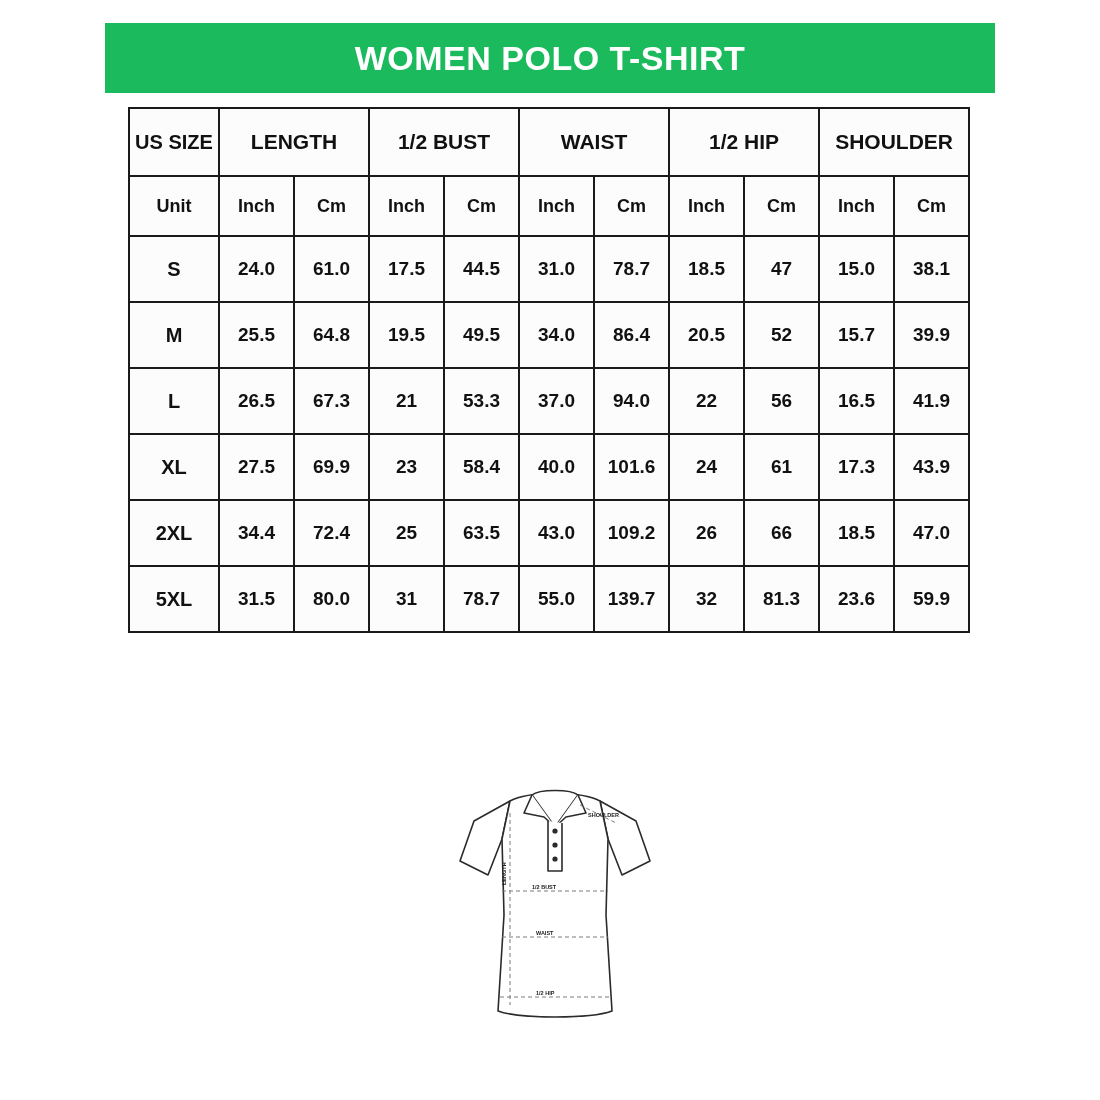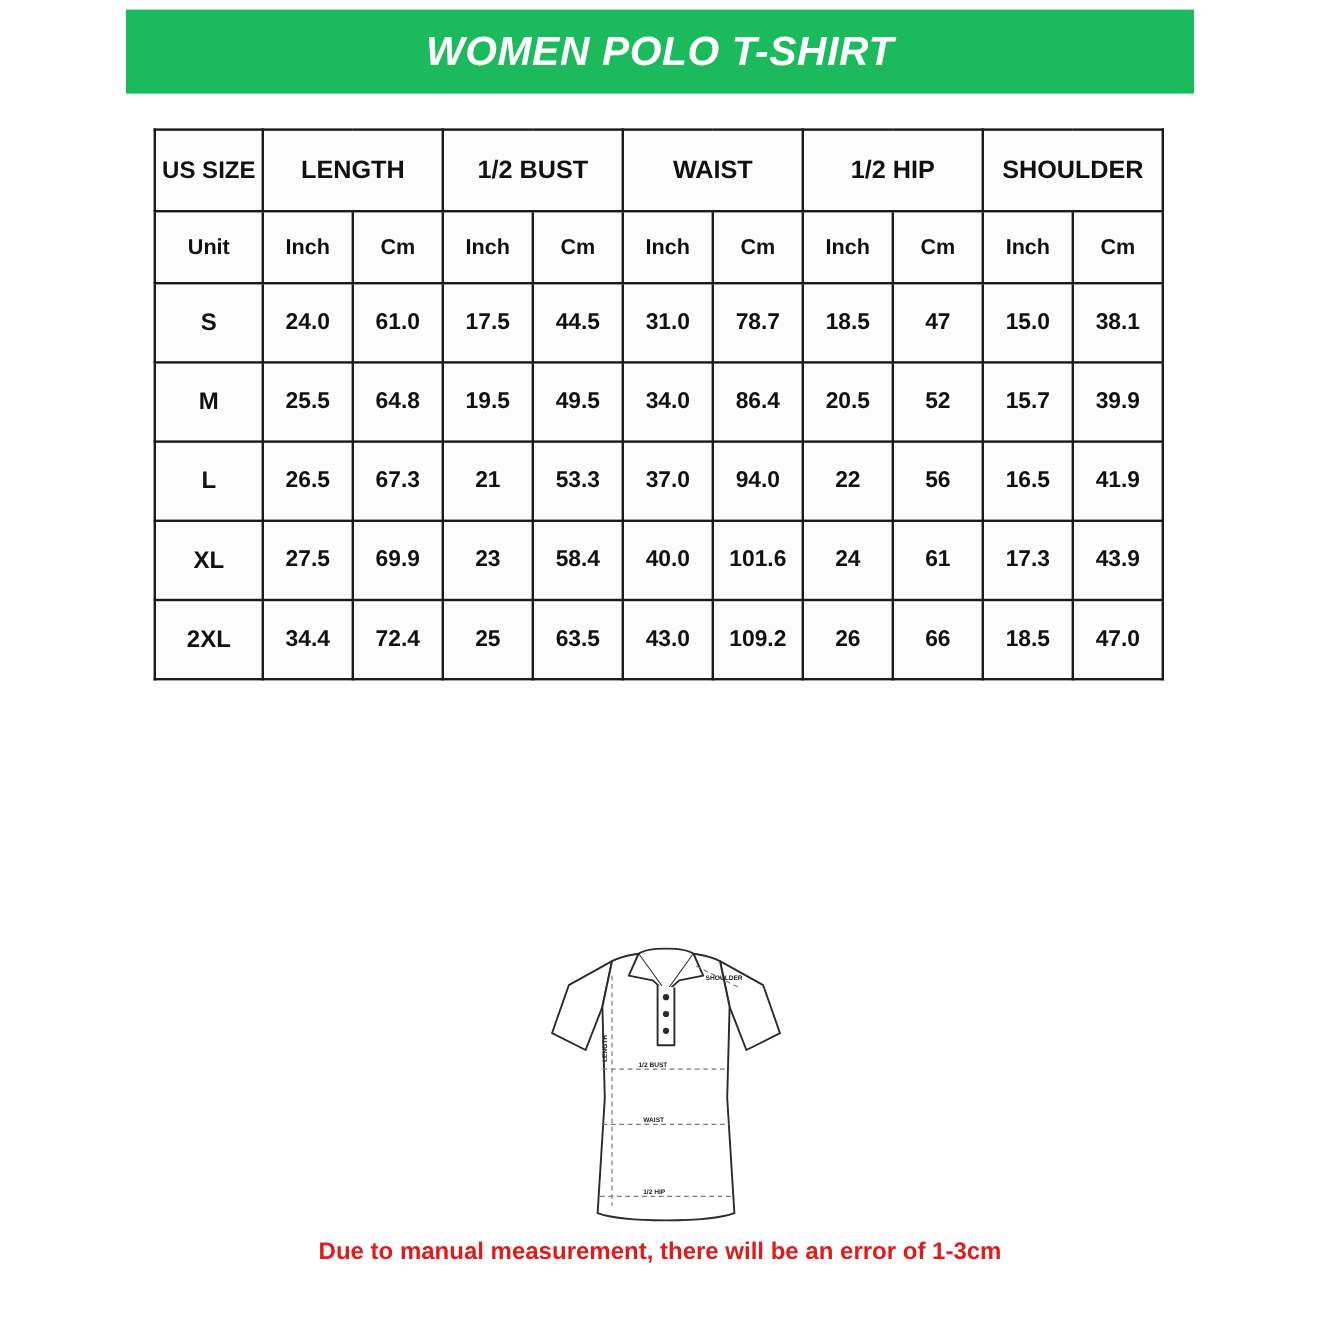--- a/index.html
+++ b/index.html
@@ -18,28 +18,27 @@
     position: relative;
     width: 1100px;
     height: 1100px;
     background: #ffffff;
   }
 
   
   .banner {
     position: absolute;
     left: 105px;
-    top: 8px;
+    top: 23px;
     width: 890px;
     height: 70px;
     background: #1bbb5d;
     display: flex;
     align-items: center;
     justify-content: center;
-    font-style: italic;
   }
   .banner-title {
     color: #ffffff;
     font-size: 34px;
     font-weight: bold;
     letter-spacing: 0.5px;
     white-space: nowrap;
   }
 
   
@@ -217,20 +216,33 @@
           <td>72.4</td>
           <td>25</td>
           <td>63.5</td>
           <td>43.0</td>
           <td>109.2</td>
           <td>26</td>
           <td>66</td>
           <td>18.5</td>
           <td>47.0</td>
         </tr>
+        <tr class="data-row">
+          <td class="size-cell">5XL</td>
+          <td>31.5</td>
+          <td>80.0</td>
+          <td>31</td>
+          <td>78.7</td>
+          <td>55.0</td>
+          <td>139.7</td>
+          <td>32</td>
+          <td>81.3</td>
+          <td>23.6</td>
+          <td>59.9</td>
+        </tr>
       </tbody>
     </table>
   </div>
 
   <div class="diagram">
     <svg width="230" height="262" viewBox="0 0 230 262" xmlns="http://www.w3.org/2000/svg">
       <g fill="#ffffff" stroke="#2b2b2b" stroke-width="1.6" stroke-linejoin="round">
 
         <path d="M70 36 L34 56 L20 96 L48 110 L62 74 Z"></path>
 
@@ -260,15 +272,14 @@
       <g font-family="Liberation Sans, sans-serif" font-size="5.5" font-weight="bold" fill="#1a1a1a">
         <text x="148" y="52">SHOULDER</text>
         <text x="66" y="120" transform="rotate(-90 66 120)">LENGTH</text>
         <text x="92" y="124">1/2 BUST</text>
         <text x="96" y="170">WAIST</text>
         <text x="96" y="230">1/2 HIP</text>
       </g>
     </svg>
   </div>
 
-  <div class="note">Due to manual measurement, there will be an error of 1-3cm</div>
 
 </div>
 
 </body></html>

